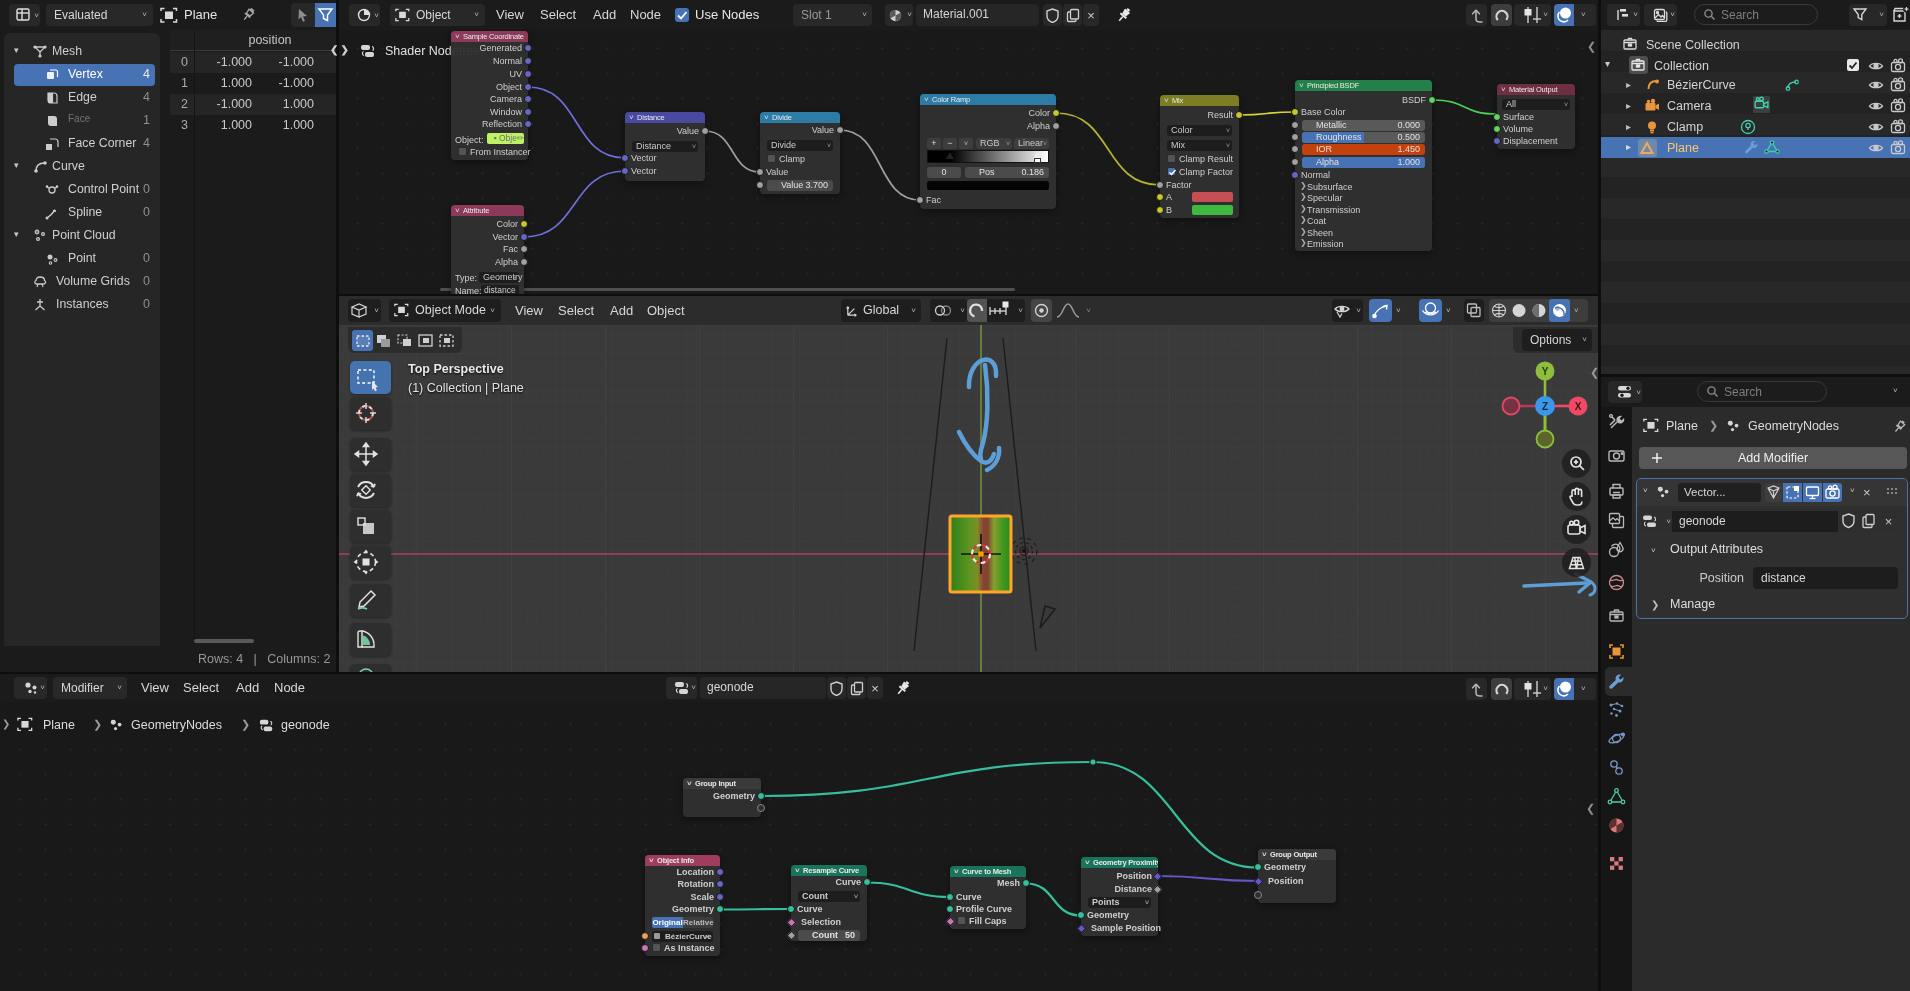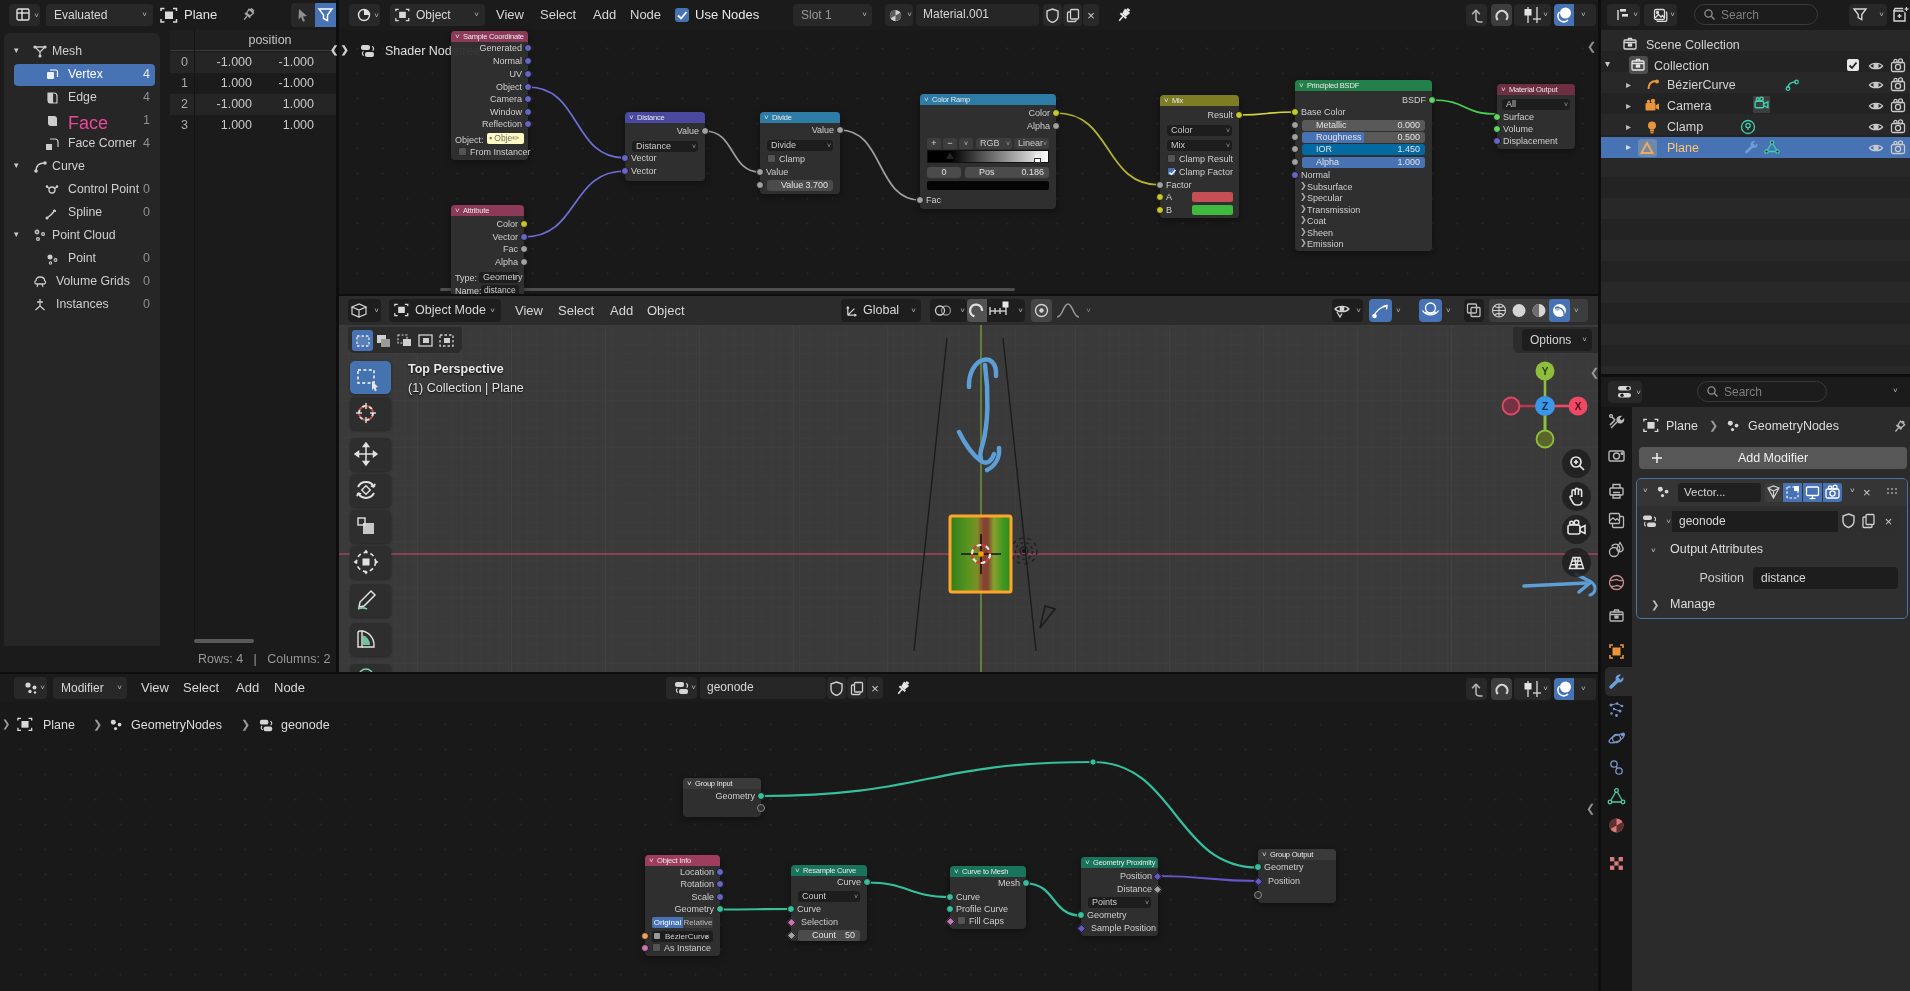--- a/index.html
+++ b/index.html
@@ -89,21 +89,21 @@
       <svg class="abs" style="left:44px;top:90px;" width="16" height="16" viewBox="0 0 16 16">
         <path d="M4 3 H10 C12 3 13 4 13 6 V13 H7 C5 13 4 12 4 10 Z" stroke="#ccc" fill="none" stroke-width="1.2"></path>
         <path d="M8.5 3 V13" stroke="#ccc" stroke-width="1.2"></path>
         <rect x="4" y="3" width="4.5" height="10" fill="#ccc"></rect>
       </svg>
       <div class="abs" style="left:68px;top:90px;color:#cfcfcf;font-size:12.3px;">Edge</div>
       <div class="abs" style="left:118px;top:90px;width:32px;text-align:right;color:#8f8f8f;font-size:12.5px;">4</div>
       <svg class="abs" style="left:44px;top:113px;" width="16" height="16" viewBox="0 0 16 16">
         <path d="M4 3 H10 C12 3 13 4 13 6 V13 H7 C5 13 4 12 4 10 Z" fill="#ccc"></path>
       </svg>
-      <div class="abs" style="left:68px;top:113px;color:#ec4899;font-size:18px;">Face</div>
+      <div class="abs" style="left:68px;top:113px;color:#737373;font-size:10px;">Face</div>
       <div class="abs" style="left:118px;top:113px;width:32px;text-align:right;color:#8f8f8f;font-size:12.5px;">1</div>
       <svg class="abs" style="left:44px;top:136px;" width="16" height="16" viewBox="0 0 16 16">
         <path d="M6 3 H11 C13 3 14 4 14 6 V11" stroke="#ccc" fill="none" stroke-width="1.2"></path>
         <rect x="2" y="8" width="6" height="6" fill="#ccc"></rect>
       </svg>
       <div class="abs" style="left:68px;top:136px;color:#cfcfcf;font-size:12.3px;">Face Corner</div>
       <div class="abs" style="left:118px;top:136px;width:32px;text-align:right;color:#8f8f8f;font-size:12.5px;">4</div>
       <span style="position:absolute;left:14px;top:160px;color:#c9c9c9;font-size:9px;">▾</span>
       <svg class="abs" style="left:32px;top:159px;" width="16" height="16" viewBox="0 0 16 16">
         <path d="M12.5 4 C6 4 4 7 4 12" stroke="#ccc" fill="none" stroke-width="1.6"></path>
@@ -203,21 +203,21 @@
         <div class="sock" style="right:-4px;top:39px;background:#6667c4;"></div>
         <div class="nrow rj" style="top:50px;">Object</div>
         <div class="sock" style="right:-4px;top:52px;background:#6667c4;"></div>
         <div class="nrow rj" style="top:62px;">Camera</div>
         <div class="sock" style="right:-4px;top:64px;background:#6667c4;"></div>
         <div class="nrow rj" style="top:75px;">Window</div>
         <div class="sock" style="right:-4px;top:77px;background:#6667c4;"></div>
         <div class="nrow rj" style="top:87px;">Reflection</div>
         <div class="sock" style="right:-4px;top:89px;background:#6667c4;"></div>
         <div class="nrow" style="top:103px;left:4px;">Object:</div>
-        <div class="abs" style="left:36px;top:102px;width:37px;height:11px;background:#fef9c3;border-radius:2px;color:#6e6e6e;font-size:8.5px;line-height:11px;padding-left:2px;">▪ Obje✏</div>
+        <div class="abs" style="left:36px;top:102px;width:37px;height:11px;background:#bef264;border-radius:2px;color:#6e6e6e;font-size:8.5px;line-height:11px;padding-left:2px;text-align:right;">▪ Obje✏</div>
         <div class="ncheck" style="left:7px;top:116px;"></div>
         <div class="nrow" style="left:19px;top:115px;">From Instancer</div>
       </div>
       <div class="node" style="left:112px;top:205px;width:73px;height:96px;">
         <div class="nhead" style="background:#8c395a;">Attribute</div>
         <div class="nrow rj" style="top:13px;">Color</div>
         <div class="sock" style="right:-4px;top:15px;background:#c7c729;"></div>
         <div class="nrow rj" style="top:26px;">Vector</div>
         <div class="sock" style="right:-4px;top:28px;background:#6667c4;"></div>
         <div class="nrow rj" style="top:38px;">Fac</div>
@@ -310,21 +310,21 @@
           <span style="position:absolute;left:14px;">Metallic</span>
           <span style="position:absolute;right:5px;">0.000</span>
         </div>
         <div class="sock" style="left:-4px;top:41px;background:#a1a1a1;"></div>
         <div class="nfield" style="left:7px;right:7px;top:51.5px;height:11px;background:#595959;overflow:hidden;">
           <div style="position:absolute;left:0;top:0;bottom:0;width:50%;background:#4772b3;"></div>
           <span style="position:absolute;left:14px;">Roughness</span>
           <span style="position:absolute;right:5px;">0.500</span>
         </div>
         <div class="sock" style="left:-4px;top:53px;background:#a1a1a1;"></div>
-        <div class="nfield" style="left:7px;right:7px;top:63.5px;height:11px;background:#0369a1;overflow:hidden;">
+        <div class="nfield" style="left:7px;right:7px;top:63.5px;height:11px;background:#c2410c;overflow:hidden;">
           <span style="position:absolute;left:14px;">IOR</span>
           <span style="position:absolute;right:5px;">1.450</span>
         </div>
         <div class="sock" style="left:-4px;top:65px;background:#a1a1a1;"></div>
         <div class="nfield" style="left:7px;right:7px;top:76.5px;height:11px;background:#595959;overflow:hidden;">
           <div style="position:absolute;left:0;top:0;bottom:0;width:100%;background:#4772b3;"></div>
           <span style="position:absolute;left:14px;">Alpha</span>
           <span style="position:absolute;right:5px;">1.000</span>
         </div>
         <div class="sock" style="left:-4px;top:78px;background:#a1a1a1;"></div>
@@ -757,21 +757,21 @@
   <div class="abs" style="left:0;top:28px;width:1598px;height:289px;background-image:radial-gradient(circle,#232323 1px,transparent 1.2px);background-size:25px 25px;background-position:8px 10px;"></div>
   <svg id="gnwires" class="lay" style="z-index:1;" width="1598" height="317">
       <path d="M761 122 C927 122 927 88 1093 88" stroke="#36bf9d" stroke-width="2.2" fill="none"></path>
       <path d="M1093 88 C1175.5 88 1175.5 193.5 1258 193.5" stroke="#36bf9d" stroke-width="2.2" fill="none"></path>
       <path d="M720 235.5 C755.5 235.5 755.5 235 791 235" stroke="#36bf9d" stroke-width="2.2" fill="none"></path>
       <path d="M867 208.5 C908.5 208.5 908.5 223 950 223" stroke="#36bf9d" stroke-width="2.2" fill="none"></path>
       <path d="M1026 209.5 C1056 209.5 1051 241.5 1081 241.5" stroke="#36bf9d" stroke-width="2.2" fill="none"></path>
       <path d="M1158 202 C1208 202 1208 207 1258 207" stroke="#6457c9" stroke-width="1.8" fill="none"></path>
       <circle cx="1093" cy="88" r="3.2" fill="#36bf9d" stroke="#111" stroke-width="1"></circle>
     </svg>
-  <div id="gnnodes" style="position:absolute;left:0;top:0;width:100%;height:100%;z-index:2;">
+  <div id="gnnodes" style="position:absolute;left:0;top:0;width:100%;height:100%;z-index:2;font-weight:bold;">
       <div class="node" style="left:683px;top:104px;width:78px;height:39px;">
         <div class="nhead" style="background:#3a3a3a;">Group Input</div>
         <div class="nrow rj" style="top:12px;">Geometry</div>
         <div class="sock" style="right:-4px;top:14px;background:#36bf9d;"></div>
         <div class="sock" style="right:-4px;top:26px;background:#2e2e2e;border-color:#888;"></div>
       </div>
       <div class="node" style="left:645px;top:181px;width:75px;height:101px;">
         <div class="nhead" style="background:#9e3d5e;">Object Info</div>
         <div class="nrow rj" style="top:11px;">Location</div>
         <div class="sock" style="right:-4px;top:13px;background:#6667c4;"></div>

